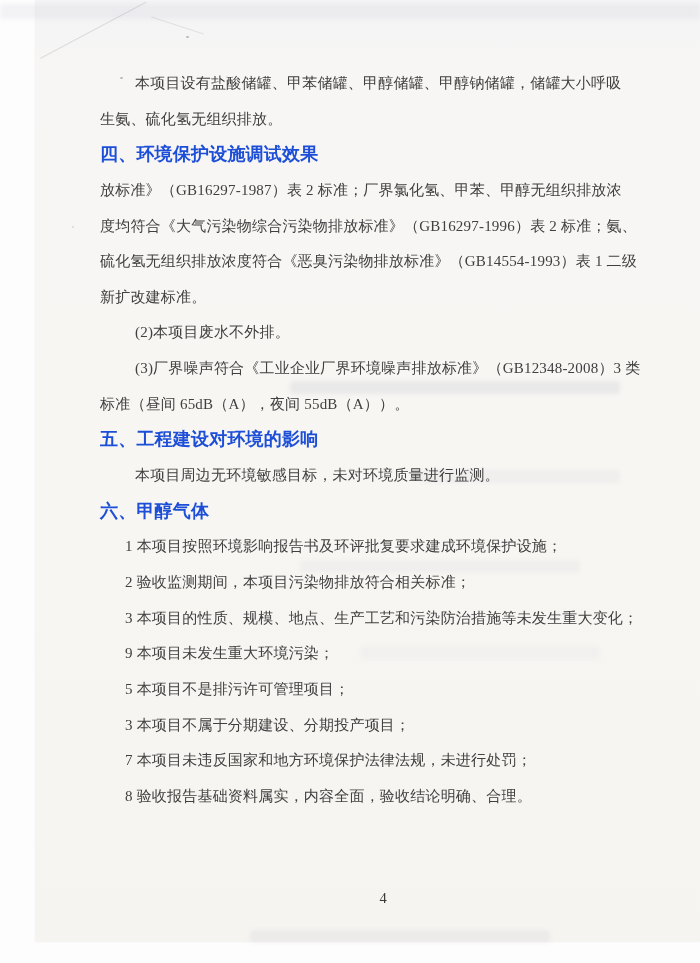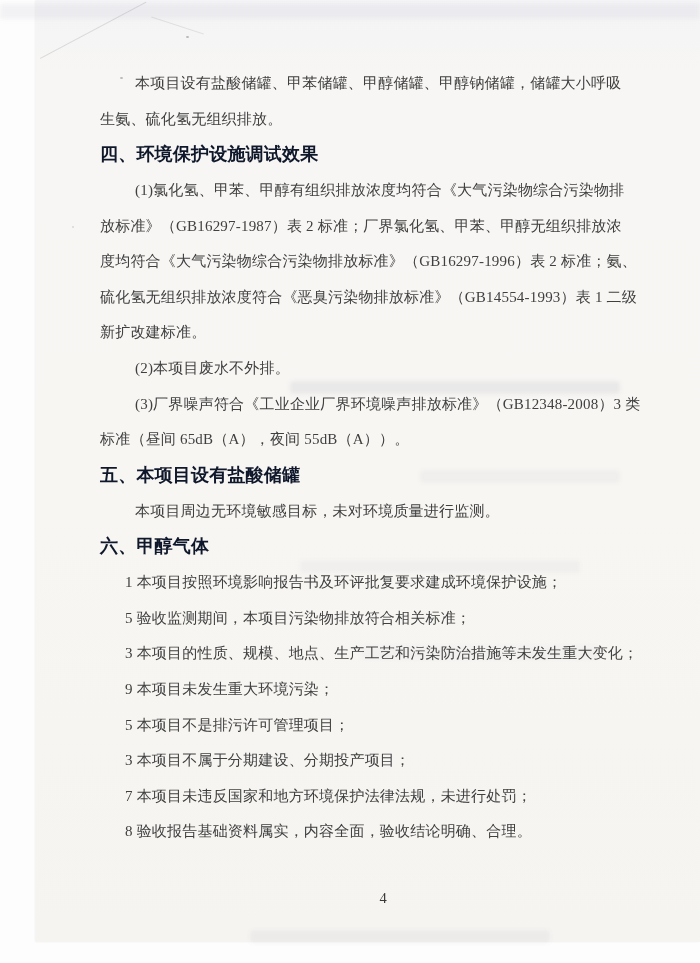--- a/index.html
+++ b/index.html
@@ -71,21 +71,21 @@
   .line {
     height: 35.65px;
     line-height: 35.65px;
     font-size: 15px;
     color: #404040;
     white-space: nowrap;
     letter-spacing: 0.2px;
   }
   .line.heading {
     font-weight: bold;
-    color: #0f172a;
+    color: #1d4ed8;
     font-size: 18px;
   }
   .line.body-first { text-indent: 35px; }
   .line.item       { text-indent: 25px; }
 
   .footer {
     position: absolute;
     left: 100px; top: 890px;
     width: 566px;
     text-align: center;
@@ -106,33 +106,32 @@
 <div class="smudge g1"></div>
 <div class="smudge g2"></div>
 <div class="smudge g3"></div>
 <div class="smudge g4"></div>
 <div class="smudge g5"></div>
 
 <div class="doc">
     <div class="line body-first">本项目设有盐酸储罐、甲苯储罐、甲醇储罐、甲醇钠储罐，储罐大小呼吸</div>
     <div class="line body">生氨、硫化氢无组织排放。</div>
     <div class="line heading">四、环境保护设施调试效果</div>
-    <div class="line body-first">(1)氯化氢、甲苯、甲醇有组织排放浓度均符合《大气污染物综合污染物排</div>
     <div class="line body">放标准》（GB16297-1987）表 2 标准；厂界氯化氢、甲苯、甲醇无组织排放浓</div>
     <div class="line body">度均符合《大气污染物综合污染物排放标准》（GB16297-1996）表 2 标准；氨、</div>
     <div class="line body">硫化氢无组织排放浓度符合《恶臭污染物排放标准》（GB14554-1993）表 1 二级</div>
     <div class="line body">新扩改建标准。</div>
     <div class="line body-first">(2)本项目废水不外排。</div>
     <div class="line body-first">(3)厂界噪声符合《工业企业厂界环境噪声排放标准》（GB12348-2008）3 类</div>
     <div class="line body">标准（昼间 65dB（A），夜间 55dB（A））。</div>
-    <div class="line heading">五、本项目设有盐酸储罐</div>
+    <div class="line heading">五、工程建设对环境的影响</div>
     <div class="line body-first">本项目周边无环境敏感目标，未对环境质量进行监测。</div>
     <div class="line heading">六、甲醇气体</div>
     <div class="line item">1 本项目按照环境影响报告书及环评批复要求建成环境保护设施；</div>
-    <div class="line item">5 验收监测期间，本项目污染物排放符合相关标准；</div>
+    <div class="line item">2 验收监测期间，本项目污染物排放符合相关标准；</div>
     <div class="line item">3 本项目的性质、规模、地点、生产工艺和污染防治措施等未发生重大变化；</div>
     <div class="line item">9 本项目未发生重大环境污染；</div>
     <div class="line item">5 本项目不是排污许可管理项目；</div>
     <div class="line item">3 本项目不属于分期建设、分期投产项目；</div>
     <div class="line item">7 本项目未违反国家和地方环境保护法律法规，未进行处罚；</div>
     <div class="line item">8 验收报告基础资料属实，内容全面，验收结论明确、合理。</div>
   </div>
 
 <div class="footer">4</div>
 

